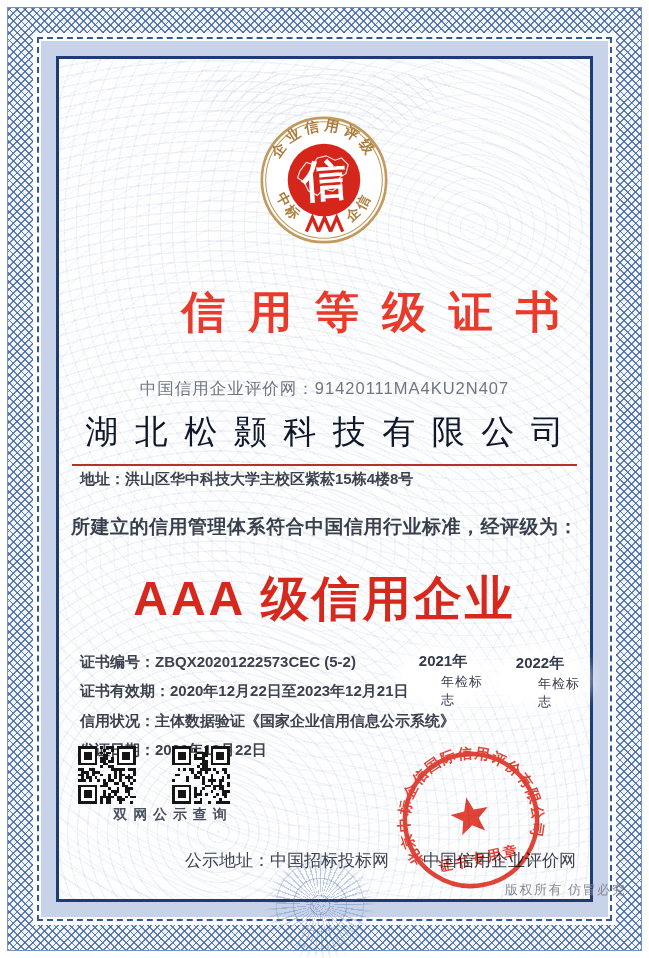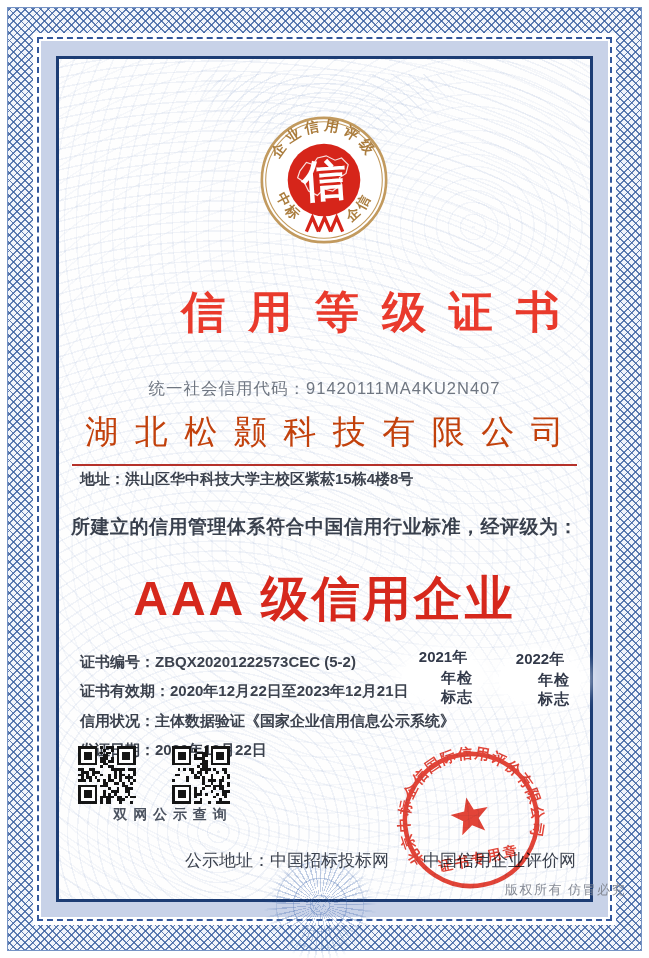--- a/index.html
+++ b/index.html
@@ -35,37 +35,37 @@
     -webkit-mask:radial-gradient(circle, #000 0 46%, transparent 71%);
     mask:radial-gradient(circle, #000 0 46%, transparent 71%); }
 
   
   .emblem { position:absolute; left:258px; top:114px; width:132px; height:132px; z-index:3; }
   .title { position:absolute; top:283px; left:0; width:100%; text-align:center; z-index:4;
     font-size:44px; font-weight:700; color:#e93a2c; letter-spacing:.52em; text-indent:.52em;margin-left:46px; }
   .code-line { position:absolute; top:378px; left:0; width:100%; text-align:center; z-index:4;
     font-size:16.5px; color:#6f7681; letter-spacing:1px; }
   .company { position:absolute; top:410px; left:0; width:100%; text-align:center; z-index:4;
-    font-size:33px; font-weight:500; color:#c2410c; letter-spacing:.5em; text-indent:.5em; }
+    font-size:33px; font-weight:500; color:#0f172a; letter-spacing:.5em; text-indent:.5em; }
   .company-rule { position:absolute; left:72px; top:464px; width:505px; height:2px;
     background:#b5312a; z-index:4; }
   .address { position:absolute; left:80px; top:470px; z-index:4;
     font-size:15px; font-weight:700; color:#3b414d; }
   .statement { position:absolute; top:514px; left:0; width:100%; text-align:center; z-index:4;
     font-size:19px; font-weight:700; color:#39404d; letter-spacing:.5px; }
   .rating { position:absolute; top:567px; left:0; width:100%; text-align:center; z-index:4;
     font-family:Liberation Sans, sans-serif;
     font-size:48px; font-weight:700; color:#d6281c; letter-spacing:3px; }
   .details { position:absolute; left:80px; top:647px; z-index:4;
     font-size:15px; font-weight:700; color:#3b414d; line-height:29.3px; white-space:nowrap; }
   .badge { position:absolute; width:84px; height:50px; border-radius:50%; z-index:3;
     background:rgba(255,255,255,.97); box-shadow:0 0 14px 8px rgba(255,255,255,.85);
-    display:flex; flex-direction:column; align-items:center; justify-content:center; color:#333a4a; }
+    display:flex; flex-direction:column; align-items:center; color:#333a4a; }
   .badge .y { font-size:15px; font-weight:700; }
-  .badge .l { font-size:15px; font-weight:700; letter-spacing:1px; margin-top:2px;margin-left:40px; }
+  .badge .l { font-size:13px; font-weight:400; letter-spacing:1px; margin-top:2px;margin-left:40px; }
   .badge1 { left:401px; top:652px; }
   .badge2 { left:498px; top:654px; }
   .qr { position:absolute; width:58px; height:58px; z-index:4; }
   .qr1 { left:78px; top:746px; }
   .qr2 { left:172px; top:746px; }
   .qr-caption { position:absolute; left:70px; top:806px; width:172px; text-align:center; z-index:4;
     font-size:14px; font-weight:700; color:#4a515e; letter-spacing:.42em; text-indent:.42em; white-space:nowrap;padding-left:28px; }
   .agency { position:absolute; left:334px; top:815px; z-index:4;
     font-size:13.5px; font-weight:700; color:#3b414d; white-space:nowrap; }
   .publicity { position:absolute; left:177px; top:849px; z-index:4;
@@ -103,21 +103,21 @@
       <textPath href="#embBot" startOffset="21%" text-anchor="middle">中标</textPath>
     </text>
     <text font-size="12.5" font-weight="bold" fill="#ab7d3e" letter-spacing="3">
       <textPath href="#embBot" startOffset="79%" text-anchor="middle">企信</textPath>
     </text>
     <path d="M-16,6 L-10.5,-7 L-5,6 M-5,6 L0.5,-7 L6,6 M6,6 L11.5,-7 L17,6" transform="translate(60,101)" fill="none" stroke="#d6251a" stroke-width="3"></path>
   </svg>
 
   <div class="title">信用等级证书</div>
 
-  <div class="code-line"><span>统一社会信用代码：</span><span>91420111MA4KU2N407</span></div>
+  <div class="code-line"><span>中国信用企业评价网：</span><span>91420111MA4KU2N407</span></div>
 
   <div class="company">湖北松颢科技有限公司</div>
   <div class="company-rule"></div>
 
   <div class="address"><span>地址：</span><span>洪山区华中科技大学主校区紫菘15栋4楼8号</span></div>
 
   <div class="statement">所建立的信用管理体系符合中国信用行业标准，经评级为：</div>
 
   <div class="rating">AAA 级信用企业</div>
 

